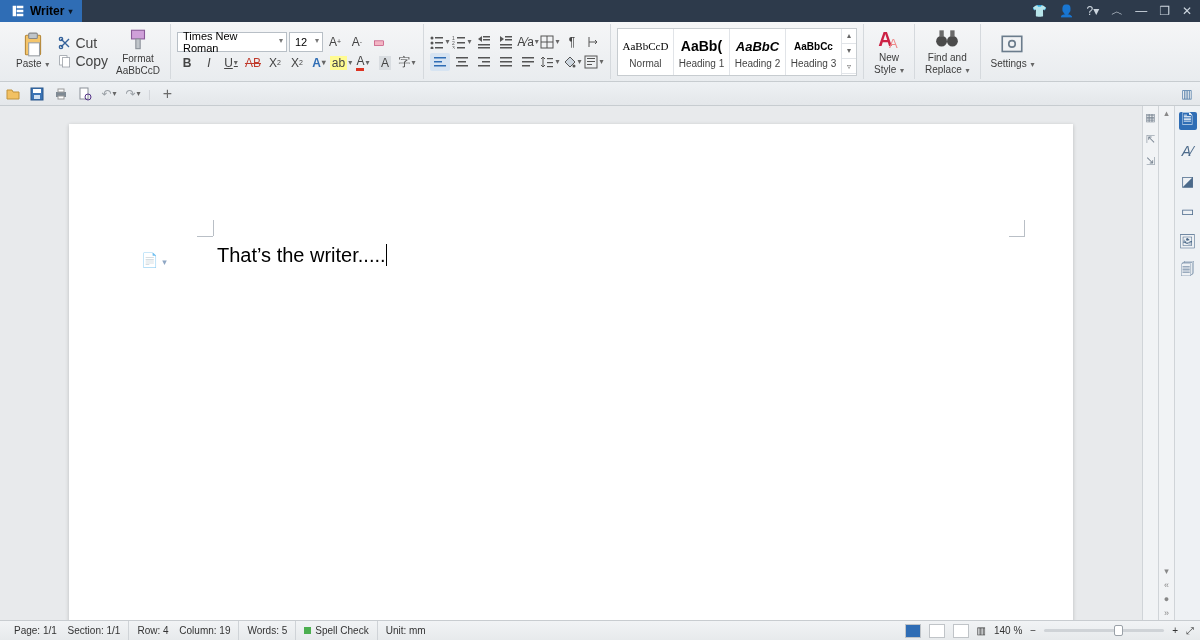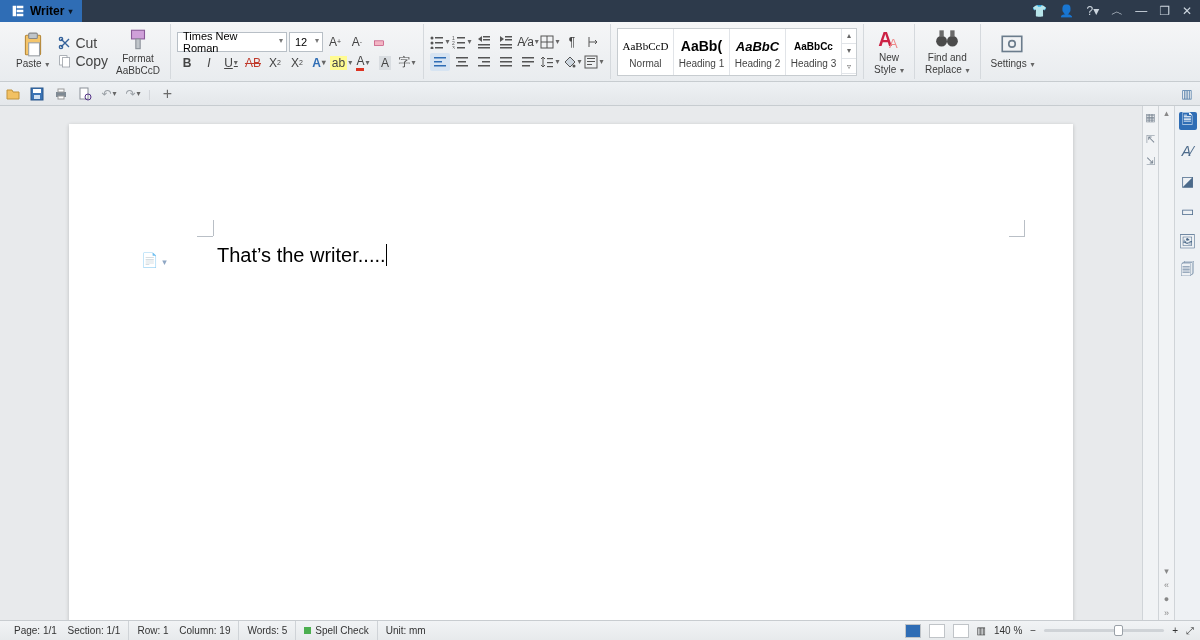--- a/index.html
+++ b/index.html
@@ -425,21 +425,21 @@
     <span class="sp"><span style="font-style:italic">A</span>⁄</span>
     <span class="sp">◪</span>
     <span class="sp">▭</span>
     <span class="sp">🖼</span>
     <span class="sp">🗐</span>
   </div>
 </div>
 
 <div class="statusbar">
   <div class="cell"><span>Page: 1/1</span>&nbsp;<span>Section: 1/1</span></div>
-  <div class="cell"><span>Row: 1</span>&nbsp;<span>Column: 19</span></div>
+  <div class="cell"><span>Row: 4</span>&nbsp;<span>Column: 19</span></div>
   <div class="cell">
       <span>Words: 5</span>
     </div>
   <div class="cell">
       <span class="sqdot"></span>
       <span>Spell Check</span>
     </div>
   <div class="cell" style="border-right:none">
       <span>Unit: mm</span>
     </div>

